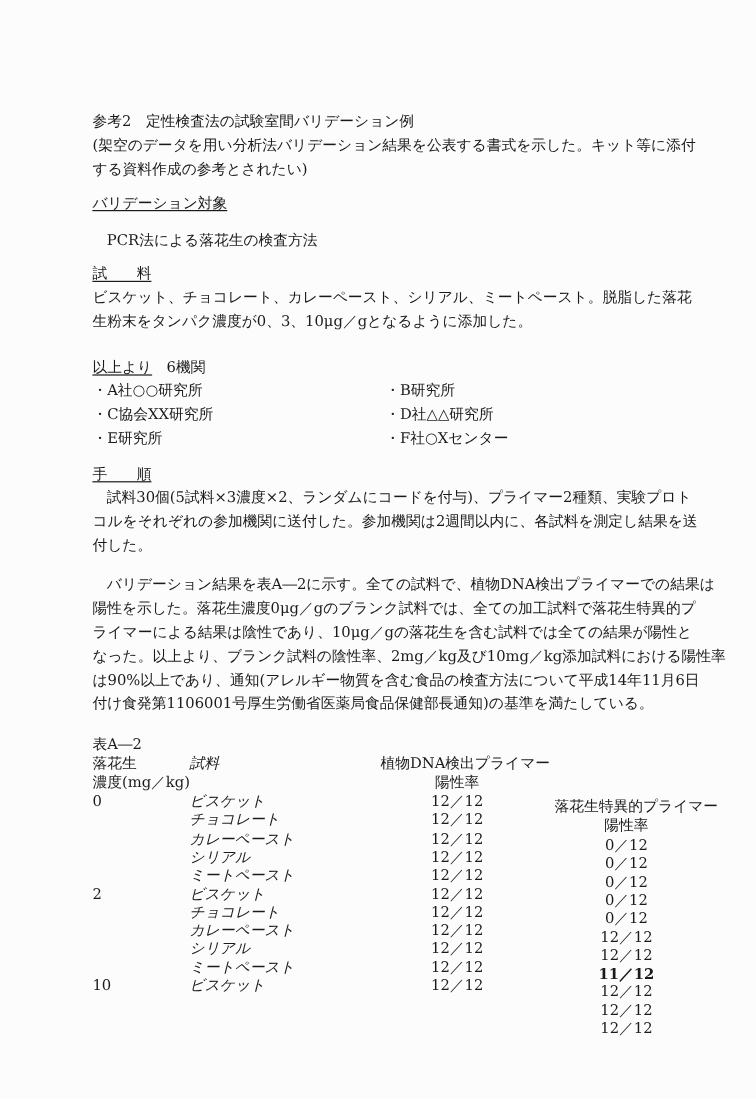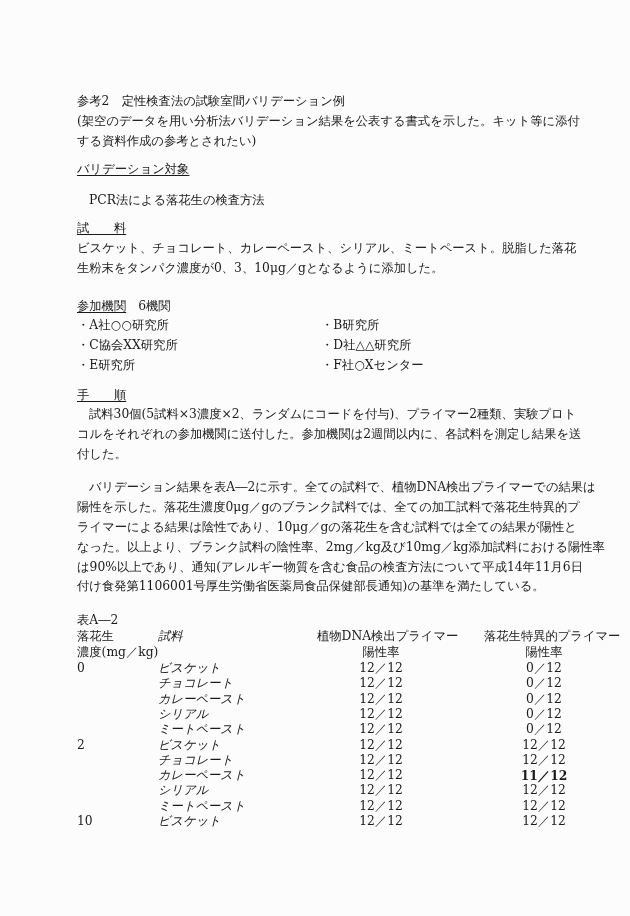--- a/index.html
+++ b/index.html
@@ -37,40 +37,40 @@
   .col2 { left: 244px; }
   .tbl-cell {
     position: absolute;
     white-space: nowrap;
     line-height: 15.5px;
     height: 15.5px;
   }
   .c-conc { left: 0; }
   .c-sample { left: 81px; font-style: italic; }
   .c-plant { left: 240px; width: 128px; text-align: center; }
-  .c-peanut { left: 407px; width: 120px; text-align: center; }
+  .c-peanut { left: 385px; width: 120px; text-align: center; margin-top: 36px; }
 </style>
 </head>
 <body>
 
 <div class="page">
 
   <div class="line" style="top:92px">参考2　定性検査法の試験室間バリデーション例</div>
   <div class="line" style="top:112px">(架空のデータを用い分析法バリデーション結果を公表する書式を示した。キット等に添付</div>
   <div class="line" style="top:132px">する資料作成の参考とされたい)</div>
 
   <div class="line u" style="top:160px">バリデーション対象</div>
   <div class="line indent" style="top:191px">PCR法による落花生の検査方法</div>
 
   <div class="line u" style="top:219px">試　　料</div>
   <div class="line" style="top:239px">ビスケット、チョコレート、カレーペースト、シリアル、ミートペースト。脱脂した落花</div>
   <div class="line" style="top:259px">生粉末をタンパク濃度が0、3、10μg／gとなるように添加した。</div>
 
   <div class="line" style="top:297px">
-    <span class="u">参加機関</span><span style="display:inline-block;width:12px"></span><span>6機関</span>
+    <span class="u">以上より</span><span style="display:inline-block;width:12px"></span><span>6機関</span>
   </div>
   <div class="line" style="top:316px">・A社○○研究所</div>
   <div class="line col2" style="top:316px">・B研究所</div>
   <div class="line" style="top:336px">・C協会XX研究所</div>
   <div class="line col2" style="top:336px">・D社△△研究所</div>
   <div class="line" style="top:356px">・E研究所</div>
   <div class="line col2" style="top:356px">・F社○Xセンター</div>
 
   <div class="line u" style="top:386px">手　　順</div>
   <div class="line indent" style="top:405px">試料30個(5試料×3濃度×2、ランダムにコードを付与)、プライマー2種類、実験プロト</div>

